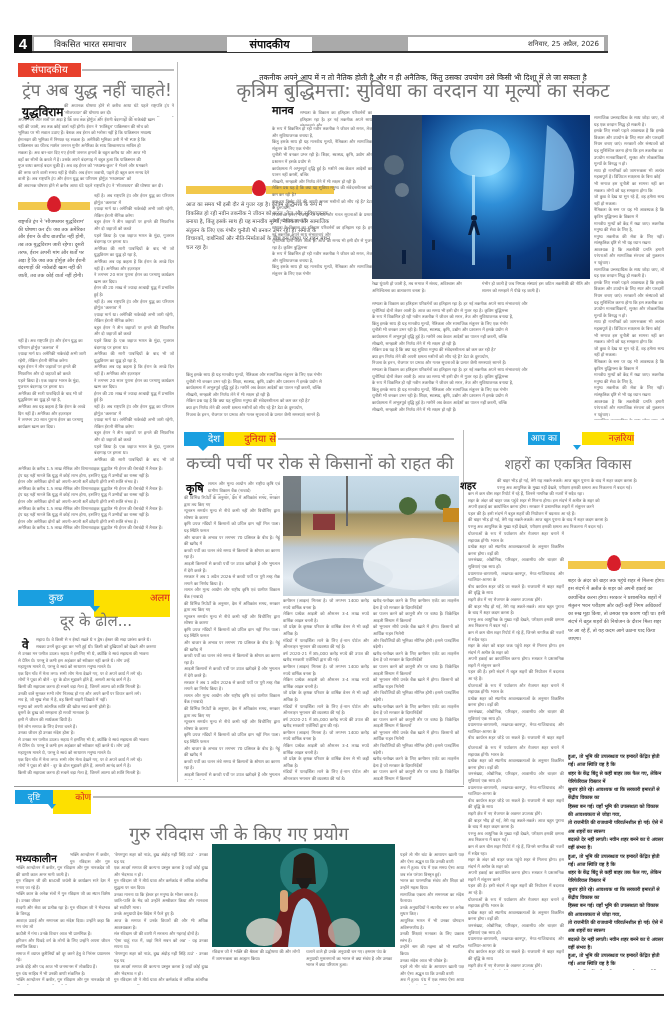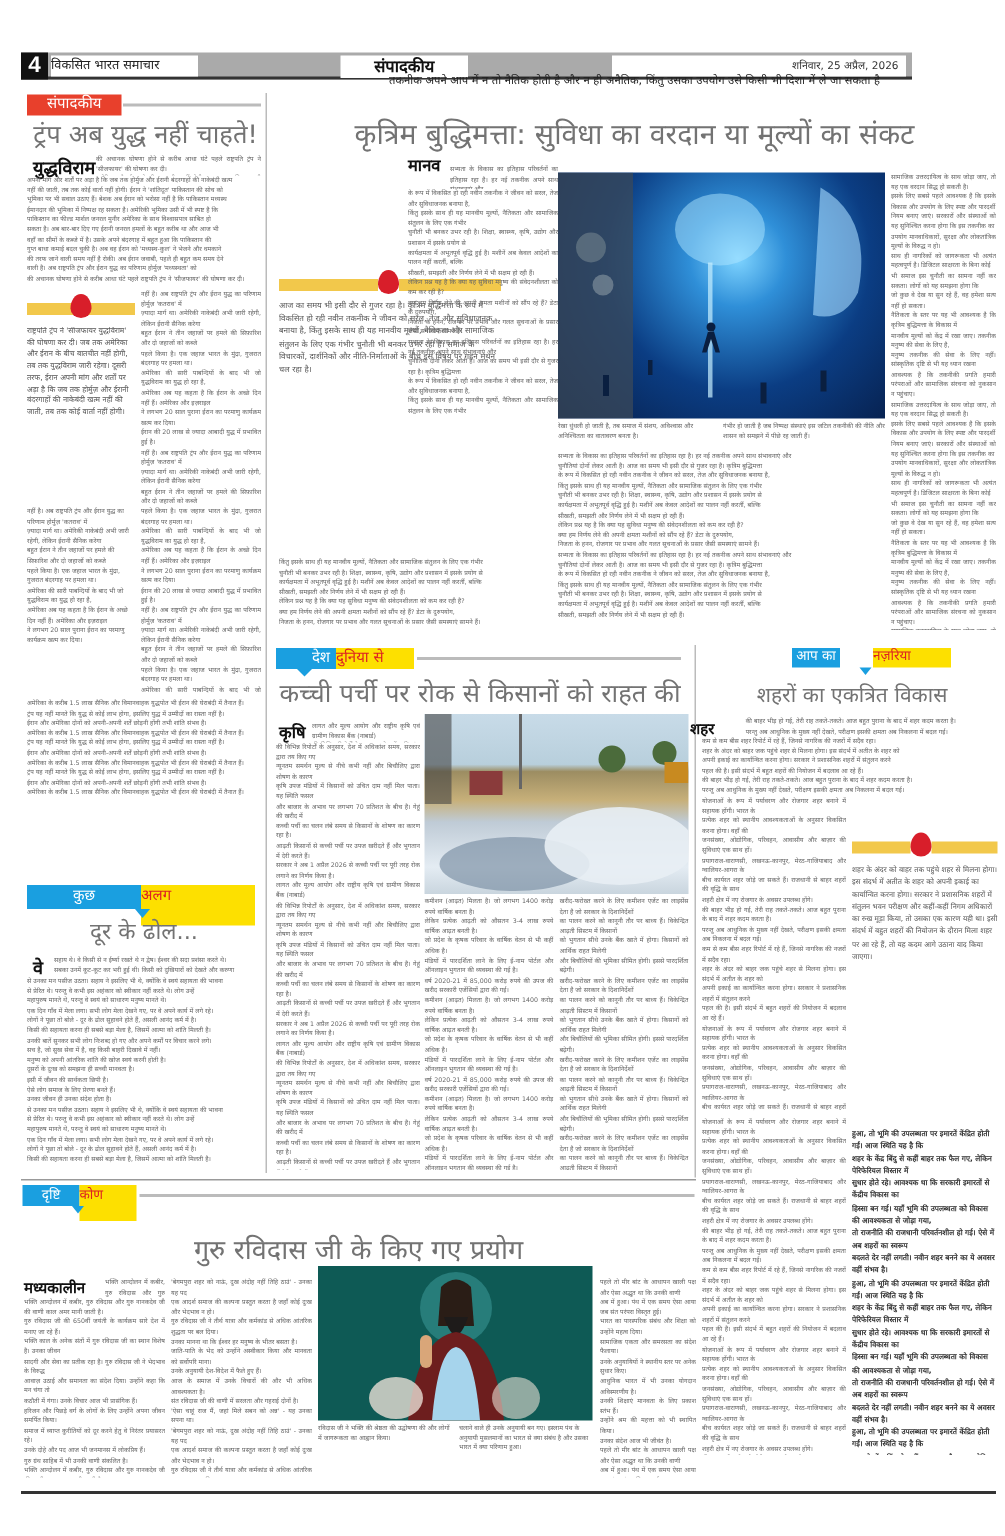--- a/index.html
+++ b/index.html
@@ -1,25 +1,25 @@
 <!DOCTYPE html>
 <html><head>
 <meta charset="utf-8">
 <style>
 *{box-sizing:border-box;margin:0;padding:0}
 body{width:670px;height:1024px;background:#fff;font-family:"DejaVu Sans",sans-serif;color:#222;overflow:hidden;position:relative}
 .abs{position:absolute}
 .masthead{left:14px;top:35px;width:594px;height:18px;background:#aaa;border-bottom:2px solid #333}
 .pg-no{left:0;top:0;width:18px;height:18px;background:#111;color:#fff;font:bold 15px "Liberation Sans",sans-serif;text-align:center;line-height:18px}
-.paper-name{left:20px;top:2px;width:98px;height:14px;background:#fff;font-size:8.5px;line-height:14px;padding-left:0;color:#222}
+.paper-name{left:20px;top:2px;width:98px;height:14px;background:#fff;font-size:8.5px;line-height:14px;padding-left:20px;color:#222}
 .section-name{left:213px;top:2px;width:85px;height:15px;background:#fff;font-size:11px;font-weight:bold;text-align:center;line-height:15px;color:#111}
 .date{left:394px;top:2px;width:196px;height:14px;background:#fff;font-size:7px;text-align:right;line-height:14px;padding-right:5px;color:#333}
 .tagred{background:#e8402c;color:#fff;font-size:10px;text-align:center}
 .tagblue{background:#1a9fe0;color:#fff;font-size:10px;text-align:center}
-.tagyel{background:#fde000;color:#d22;font-size:10px;text-align:left}
+.tagyel{background:#fde000;color:#d22;font-size:10px;text-align:right}
 .hl{font-family:"DejaVu Sans",sans-serif;color:#737373;font-weight:normal;text-align:center}
 .txt{font-size:4.2px;line-height:6.6px;color:#666;text-align:justify;overflow:hidden}
 .txt span{display:block}
 .drop{font-weight:bold;color:#111}
 .vrule{background:#bbb;width:1px}
 .hrule{background:#bbb;height:1px}
 .pull{height:8px;background:#f2c84b}
 .quote-mark{width:14px;height:16px;border-radius:50% 50% 50% 50%/60% 60% 40% 40%;background:#d81e2a}
 .ai-img{background:radial-gradient(circle at 55% 35%,#7fd4ff 0%,#2f8fd8 20%,#0b3d83 55%,#061b44 100%)}
 .farm-img{background:linear-gradient(180deg,#c8dbe8 0%,#b8cfdc 28%,#9c8d62 32%,#c7b07a 48%,#bfcbd6 60%,#e4ecf3 85%,#c9d5de 100%)}
@@ -101,21 +101,21 @@
   <span>अमेरिका के करीब 1.5 लाख सैनिक और विमानवाहक युद्धपोत भी ईरान की घेराबंदी में तैनात हैं।</span>
   <span>ट्रंप यह नहीं मानते कि युद्ध से कोई लाभ होगा, इसलिए युद्ध में उम्मीदों का रास्ता नहीं है।</span>
   <span>ईरान और अमेरिका दोनों को अपनी-अपनी शर्तें छोड़नी होंगी तभी शांति संभव है।</span>
   <span>अमेरिका के करीब 1.5 लाख सैनिक और विमानवाहक युद्धपोत भी ईरान की घेराबंदी में तैनात हैं।</span>
   <span>ट्रंप यह नहीं मानते कि युद्ध से कोई लाभ होगा, इसलिए युद्ध में उम्मीदों का रास्ता नहीं है।</span>
   <span>ईरान और अमेरिका दोनों को अपनी-अपनी शर्तें छोड़नी होंगी तभी शांति संभव है।</span>
   <span>अमेरिका के करीब 1.5 लाख सैनिक और विमानवाहक युद्धपोत भी ईरान की घेराबंदी में तैनात हैं।</span>
 </div>
 <div class="abs vrule" style="left:177px;top:62px;height:720px"></div>
 
-<div class="abs" style="left:183px;top:48px;width:480px;font-size:7.5px;color:#222;text-align:center;white-space:nowrap;overflow:hidden">तकनीक अपने आप में न तो नैतिक होती है और न ही अनैतिक, किंतु उसका उपयोग उसे किसी भी दिशा में ले जा सकता है</div>
+<div class="abs" style="left:183px;top:72px;width:480px;font-size:7.5px;color:#222;text-align:center;white-space:nowrap;overflow:hidden">तकनीक अपने आप में न तो नैतिक होती है और न ही अनैतिक, किंतु उसका उपयोग उसे किसी भी दिशा में ले जा सकता है</div>
 <div class="abs hl" style="left:183px;top:78px;width:480px;font-size:19px;line-height:24px">कृत्रिम बुद्धिमत्ता: सुविधा का वरदान या मूल्यों का संकट</div>
 
 <div class="abs pull" style="left:186px;top:186px;width:66px"></div>
 <div class="abs pull" style="left:266px;top:186px;width:68px"></div>
 <div class="abs quote-mark" style="left:252px;top:180px"></div>
 <div class="abs txt" style="left:186px;top:200px;width:148px;height:170px;font-size:5.4px;line-height:8.6px;color:#555;text-align:left">आज का समय भी इसी दौर से गुजर रहा है। कृत्रिम बुद्धिमत्ता के रूप में विकसित हो रही नवीन तकनीक ने जीवन को सरल, तेज और सुविधाजनक बनाया है, किंतु इसके साथ ही यह मानवीय मूल्यों, नैतिकता और सामाजिक संतुलन के लिए एक गंभीर चुनौती भी बनकर उभर रही है। समाज के विचारकों, दार्शनिकों और नीति-निर्माताओं के बीच इस विषय पर गहन मंथन चल रहा है।</div>
 
 <div class="abs drop" style="left:272px;top:102px;font-size:11px">मानव</div>
 <div class="abs txt" style="left:300px;top:110px;width:72px;height:16px">
   <span>सभ्यता के विकास का इतिहास परिवर्तनों का इतिहास रहा है। हर नई तकनीक अपने साथ संभावनाएं और</span>

